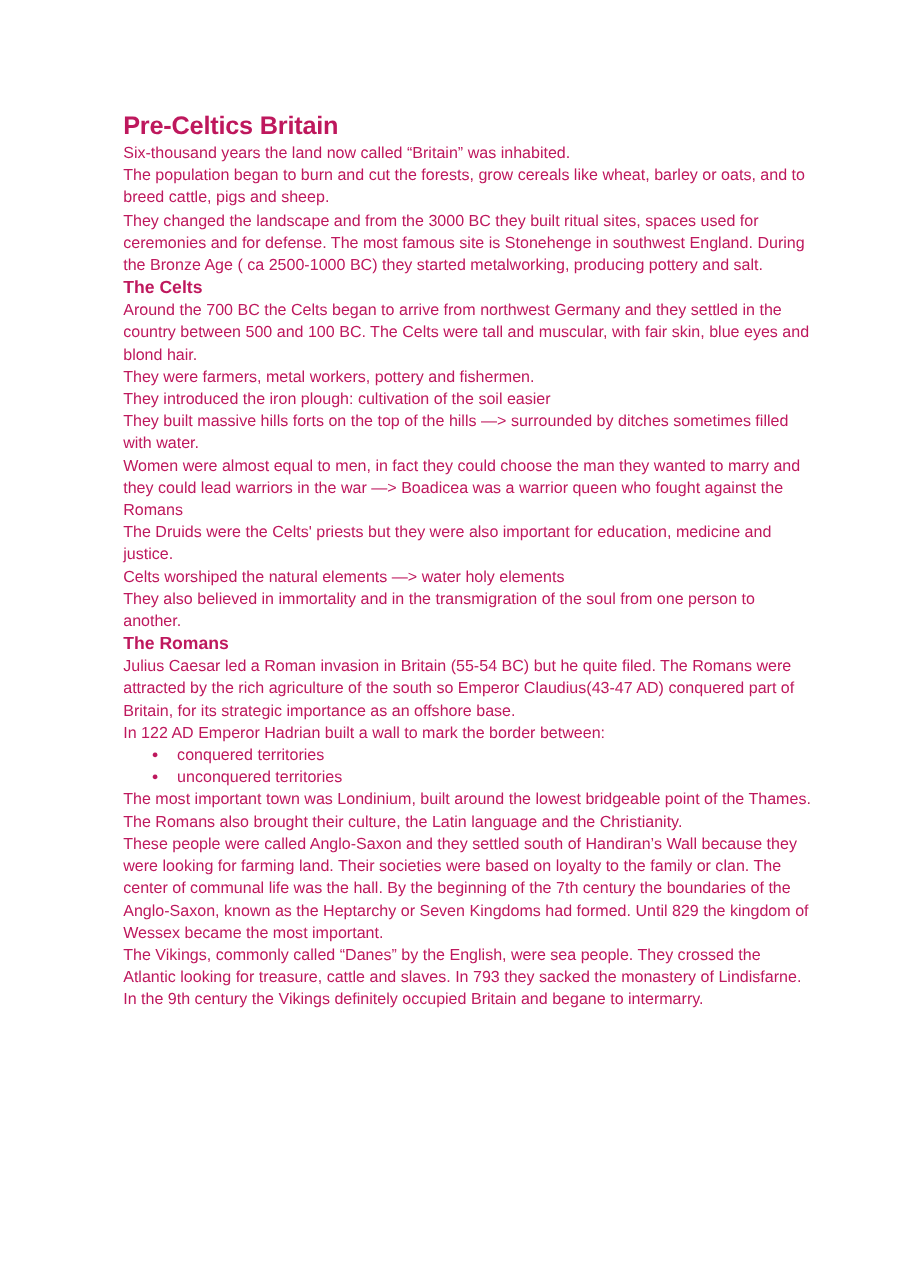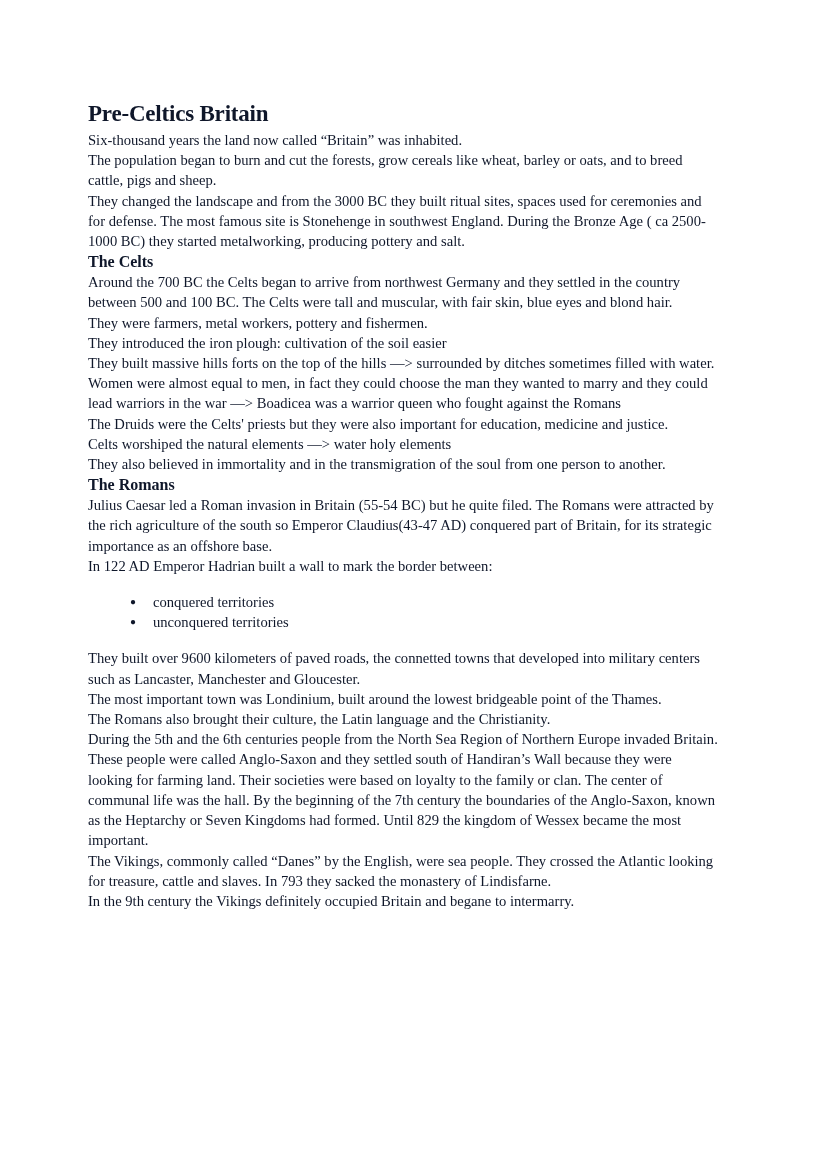--- a/index.html
+++ b/index.html
@@ -1,25 +1,25 @@
 <!DOCTYPE html>
 <html><head>
 <meta charset="utf-8">
 <style>
   html, body { margin: 0; padding: 0; background: #ffffff; }
   body { width: 828px; height: 1169px; position: relative; overflow: hidden; }
   .page {
-    position: absolute; left: 88px; top: 98px; width: 630px;
-    font-family: Liberation Serif, serif;
-    color: #0f172a; font-size: 14.6px; line-height: 20.2px;
+    position: absolute; left: 112px; top: 98px; width: 630px;
+    font-family: Liberation Sans, sans-serif;
+    color: #be185d; font-size: 14.6px; line-height: 20.2px;
   }
   h1 { font-size: 23px; font-weight: bold; margin: 0; line-height: 32px; letter-spacing: -0.2px; }
   h2 { font-size: 16px; font-weight: bold; margin: 0; line-height: 21px; }
   p { margin: 0; }
-  ul { margin: 16px; padding: 0; list-style: none; }
+  ul { margin: 0; padding: 0; list-style: none; }
   ul li { position: relative; padding-left: 49px; }
   ul li::before { content: "\25CF"; position: absolute; left: 26px; font-size: 10px; top: 0; }
 </style>
 </head>
 <body>
 
 <div class="page">
 
   <h1>Pre-Celtics Britain</h1>
   <p>Six-thousand years the land now called “Britain” was inhabited.</p>
@@ -36,23 +36,21 @@
   <p>Celts worshiped the natural elements —&gt; water holy elements</p>
   <p>They also believed in immortality and in the transmigration of the soul from one person to another.</p>
 
   <h2>The Romans</h2>
   <p>Julius Caesar led a Roman invasion in Britain (55-54 BC) but he quite filed. The Romans were attracted by the rich agriculture of the south so Emperor Claudius(43-47 AD) conquered part of Britain, for its strategic importance as an offshore base.</p>
   <p>In 122 AD Emperor Hadrian built a wall to mark the border between:</p>
   <ul>
     <li>conquered territories</li>
     <li>unconquered territories</li>
   </ul>
-  <p>They built over 9600 kilometers of paved roads, the connetted towns that developed into military centers such as  Lancaster, Manchester and Gloucester.</p>
   <p>The most important town was Londinium, built around the lowest bridgeable point of the Thames.</p>
   <p>The Romans also brought their culture, the Latin language and the Christianity.</p>
 
-  <p>During the 5th and the 6th centuries people from the North Sea Region of Northern Europe invaded Britain.</p>
   <p>These people were called Anglo-Saxon and they settled south of Handiran’s Wall because they were looking for farming land. Their societies were based on loyalty to the family or clan. The center of communal life was the hall. By the beginning of the 7th century the boundaries of the Anglo-Saxon, known as the Heptarchy or Seven Kingdoms had formed. Until 829 the kingdom of Wessex became the most important.</p>
 
   <p>The Vikings, commonly called “Danes” by the English, were sea people. They crossed the Atlantic looking for treasure, cattle and slaves. In 793 they sacked the monastery of Lindisfarne.</p>
   <p>In the 9th century the Vikings definitely occupied Britain and begane to intermarry.</p>
 
 </div>
 
 </body></html>

